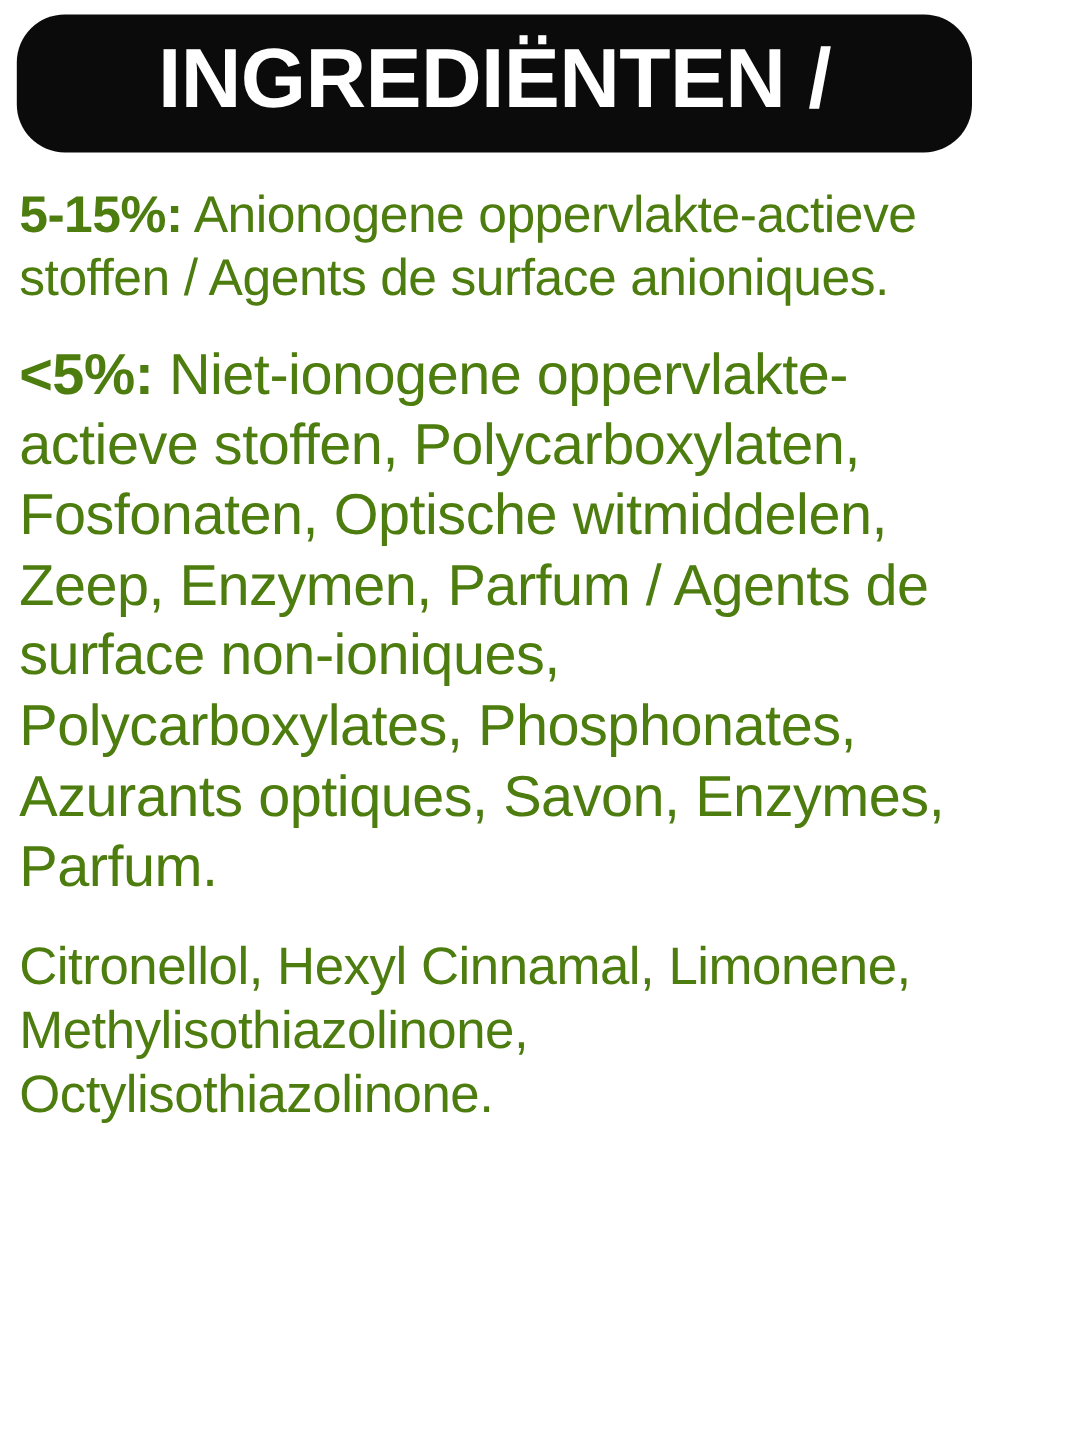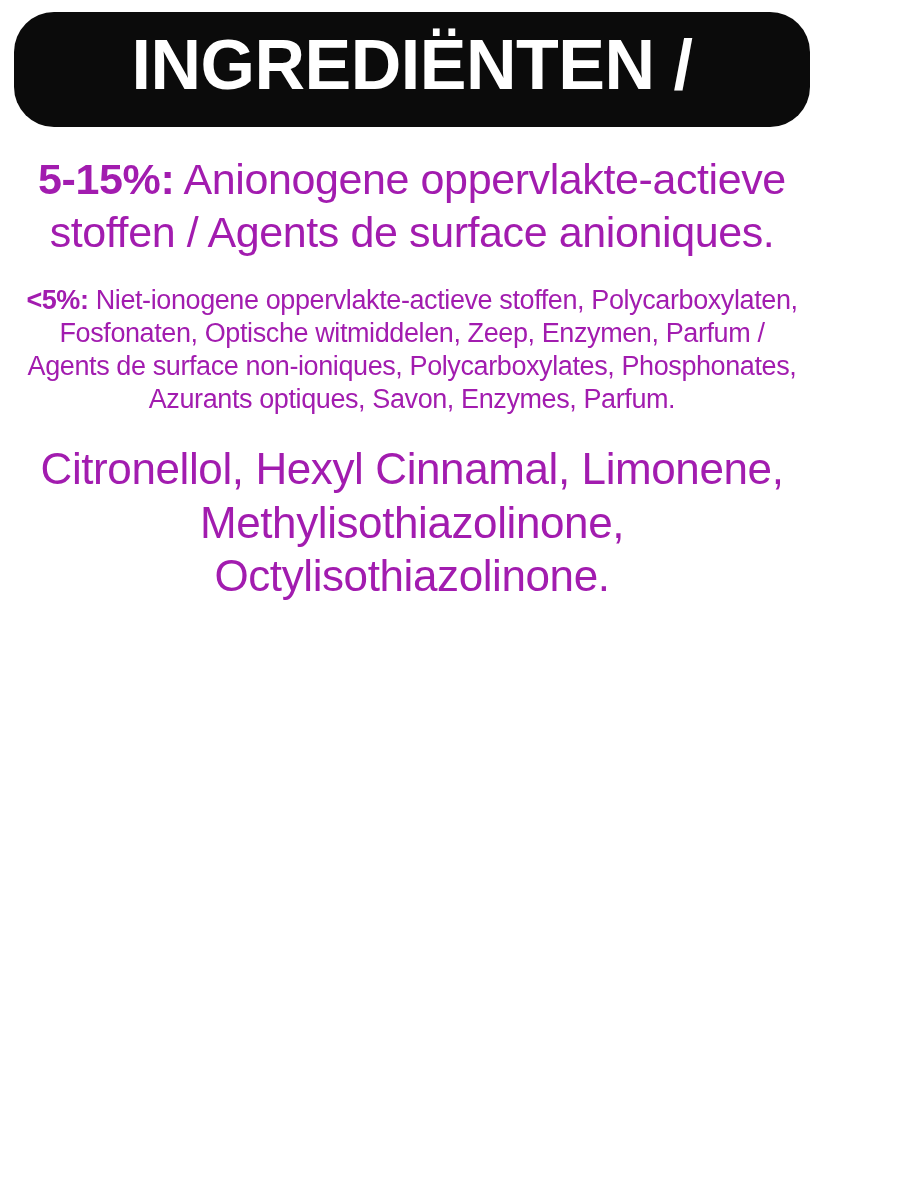--- a/index.html
+++ b/index.html
@@ -50,29 +50,28 @@
   }
 
   
   .ingredients-body {
     padding: 0 2px;
   }
   .para {
     margin: 0 0 26px 0;
     line-height: 1.22;
     font-family: "Liberation Sans", sans-serif;
-    color: #a21caf;
+    color: #4d7c0f;
     letter-spacing: -0.4px;
-    text-align: center;
   }
   .para-anionic {
     font-size: 43px;
   }
   .para-nonionic {
-    font-size: 27px;
+    font-size: 48px;
   }
   .para-allergens {
     font-size: 44px;
     margin-bottom: 0;
   }
   .pct {
     font-weight: bold;
   }
   .txt {
     font-weight: normal;

